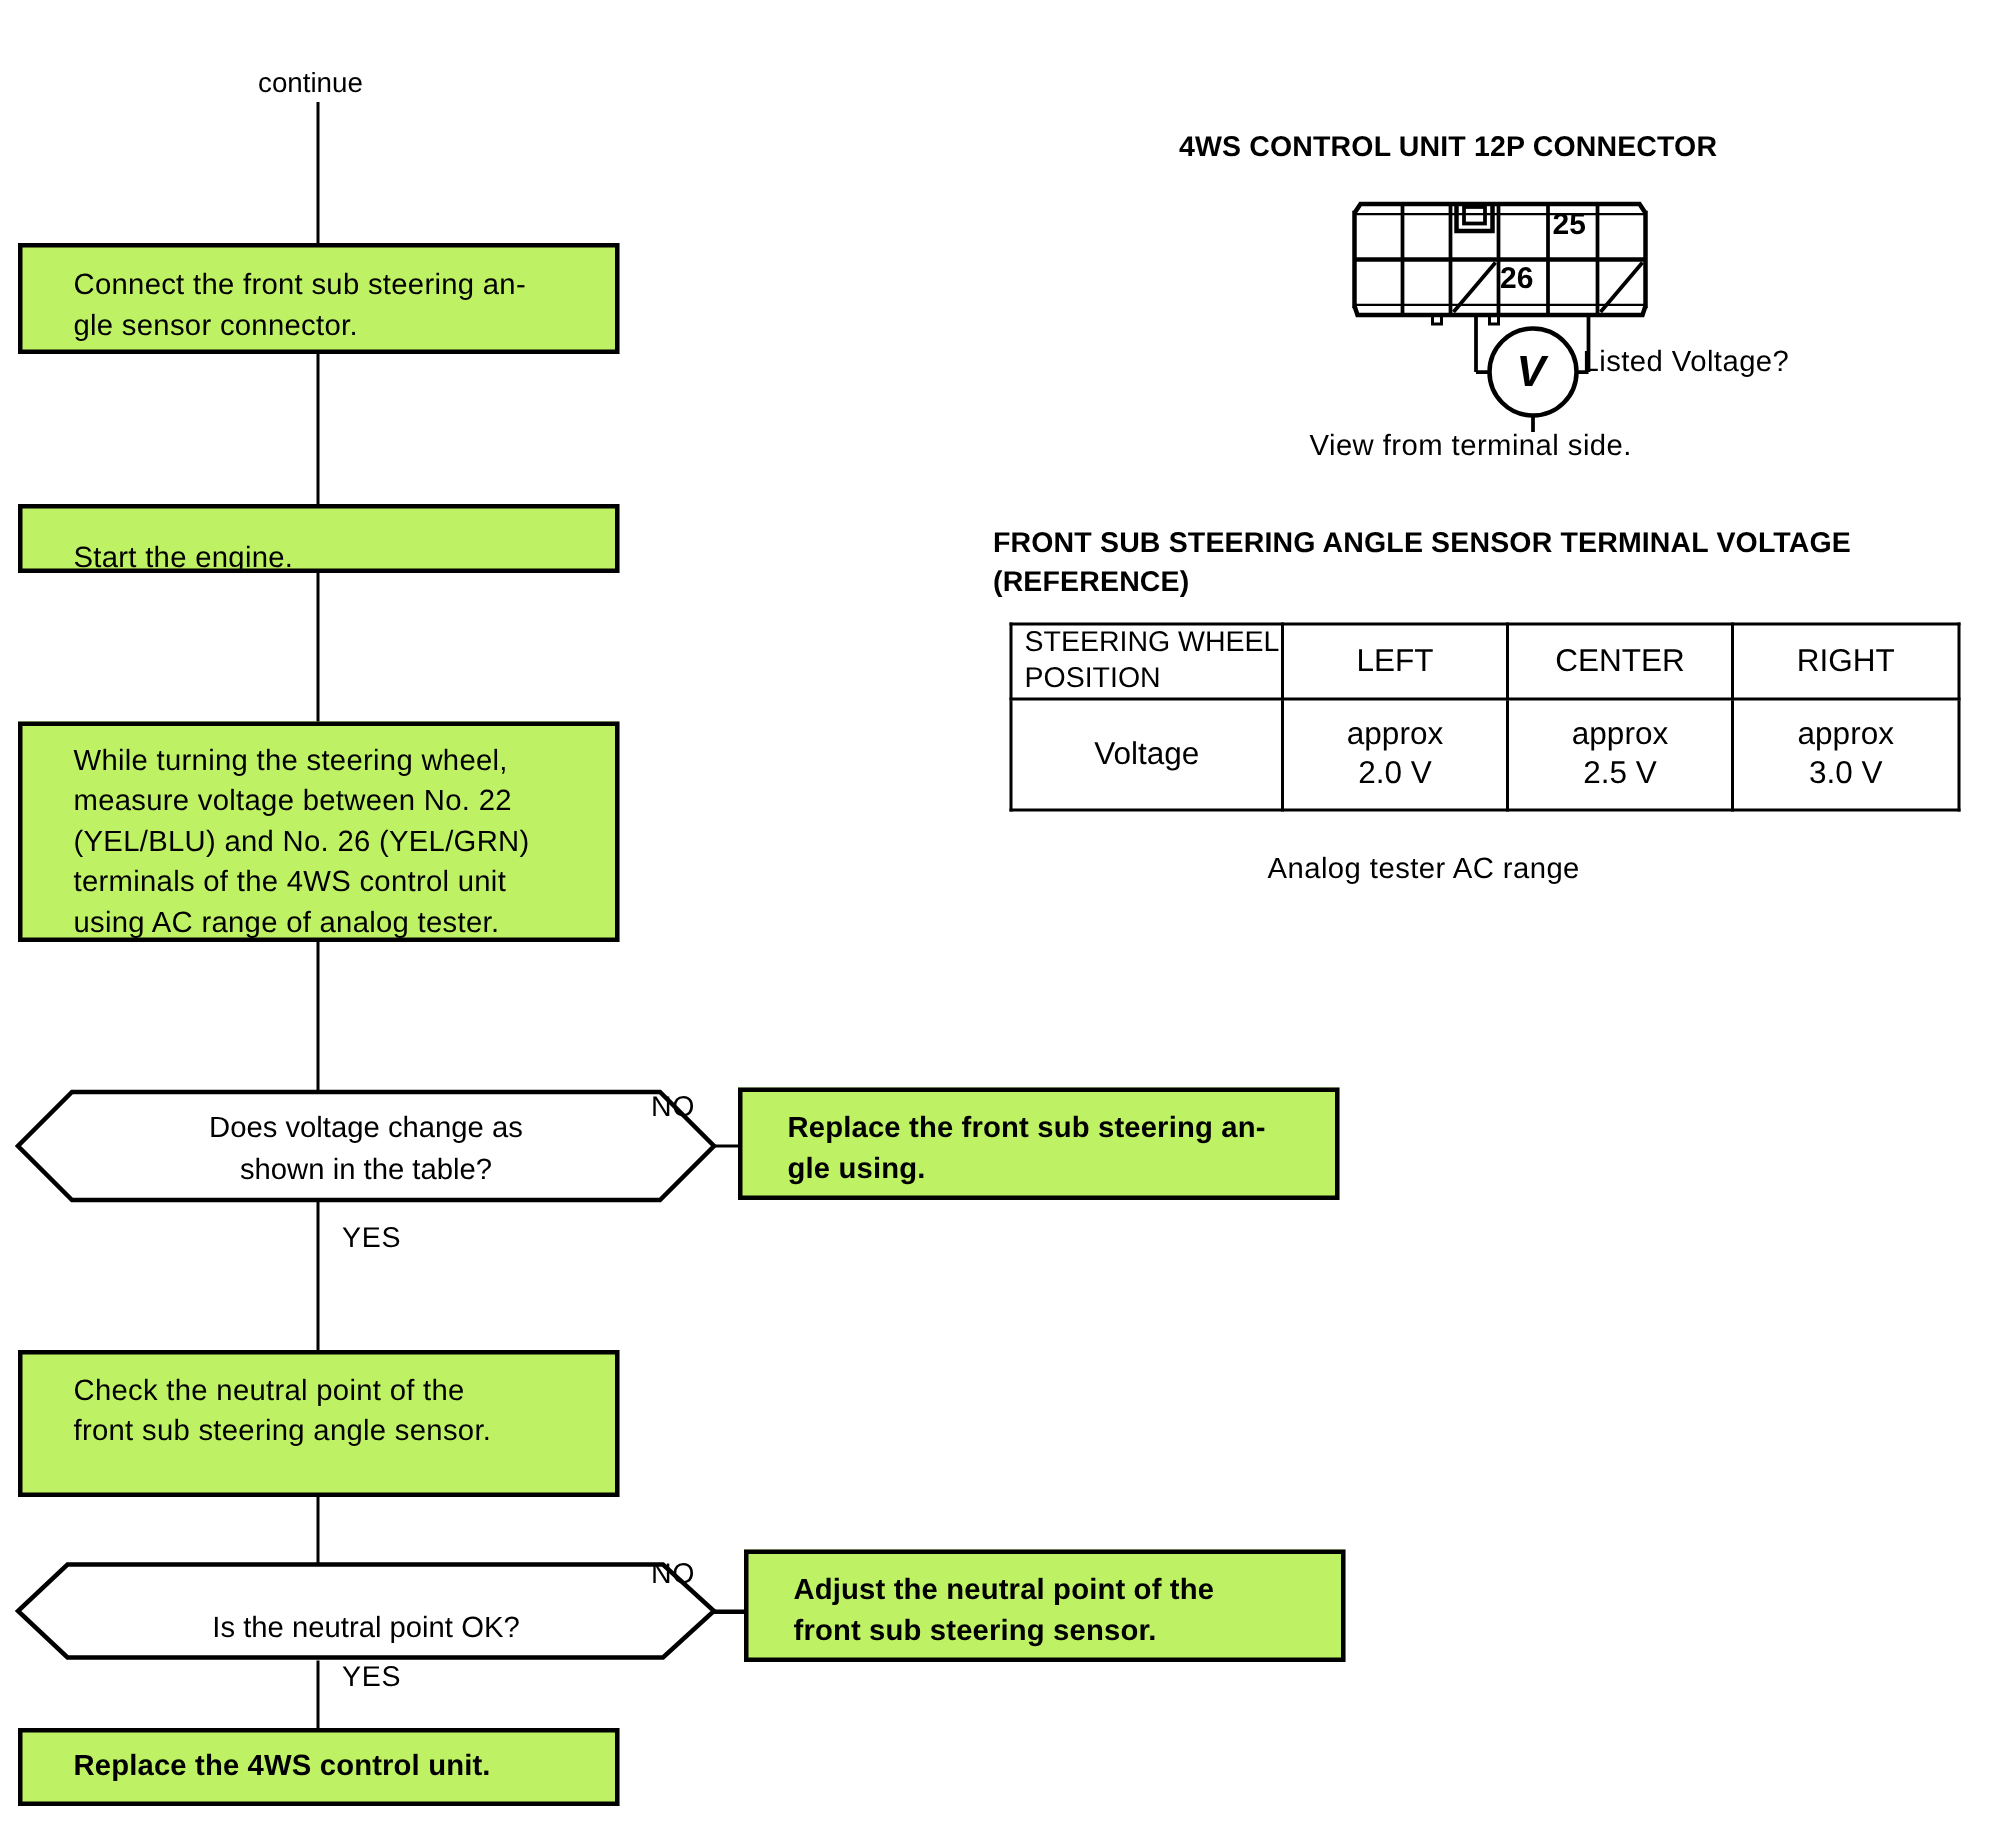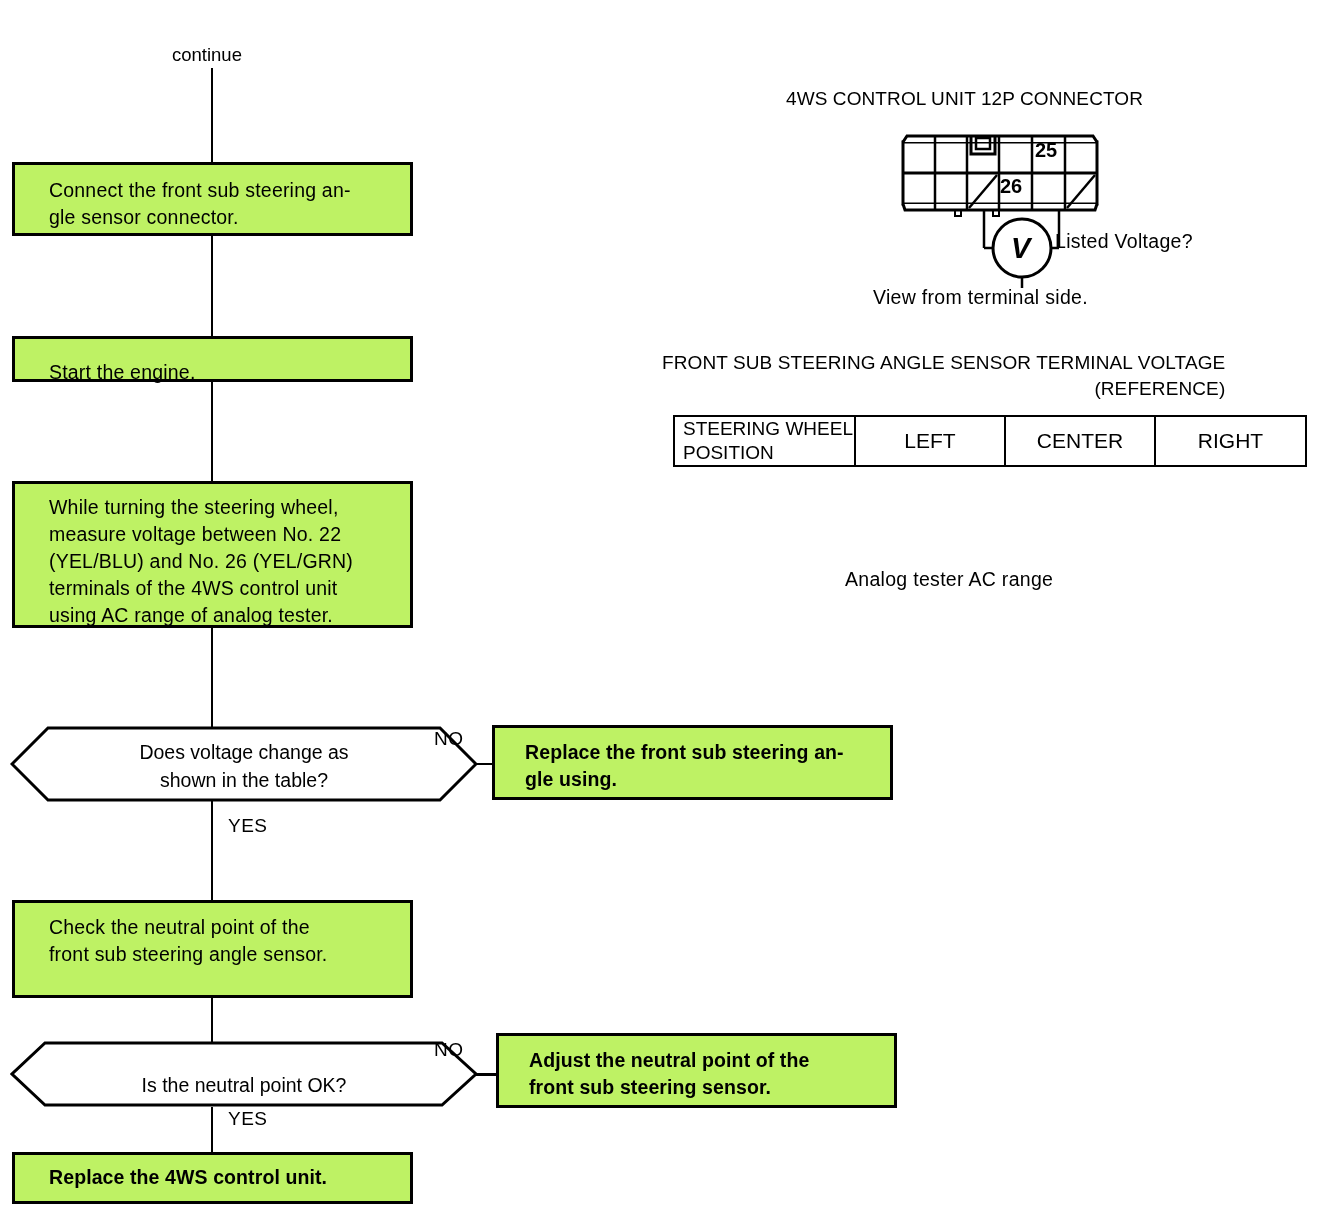--- a/index.html
+++ b/index.html
@@ -58,26 +58,25 @@
     letter-spacing: 0.5px;
   }
   .smalllabel {
     position: absolute;
     font-size: 18.5px;
   }
 
   
   .heading {
     position: absolute;
-    font-weight: normal;
+    font-weight: bold;
     font-size: 19px;
     letter-spacing: 0.1px;
     line-height: 26px;
     white-space: pre-line;
-    text-align: right;
   }
   .caption {
     position: absolute;
     font-size: 19.5px;
     letter-spacing: 0.3px;
   }
   .caption.bold { font-weight: normal; }
 
   
   table.vtab {
@@ -245,18 +244,27 @@
       <col style="width:151px">
     </colgroup>
     <tbody>
       <tr>
         <td class="hdr-left">STEERING WHEEL
 POSITION</td>
         <td>LEFT</td>
         <td>CENTER</td>
         <td>RIGHT</td>
       </tr>
+      <tr>
+        <td style="height:72px;">Voltage</td>
+        <td class="val">approx
+2.0 V</td>
+        <td class="val">approx
+2.5 V</td>
+        <td class="val">approx
+3.0 V</td>
+      </tr>
     </tbody>
   </table>
 
   <div class="caption" style="left:845px; top:568px;">Analog tester   AC range</div>
 
 </div>
 
 </body></html>

